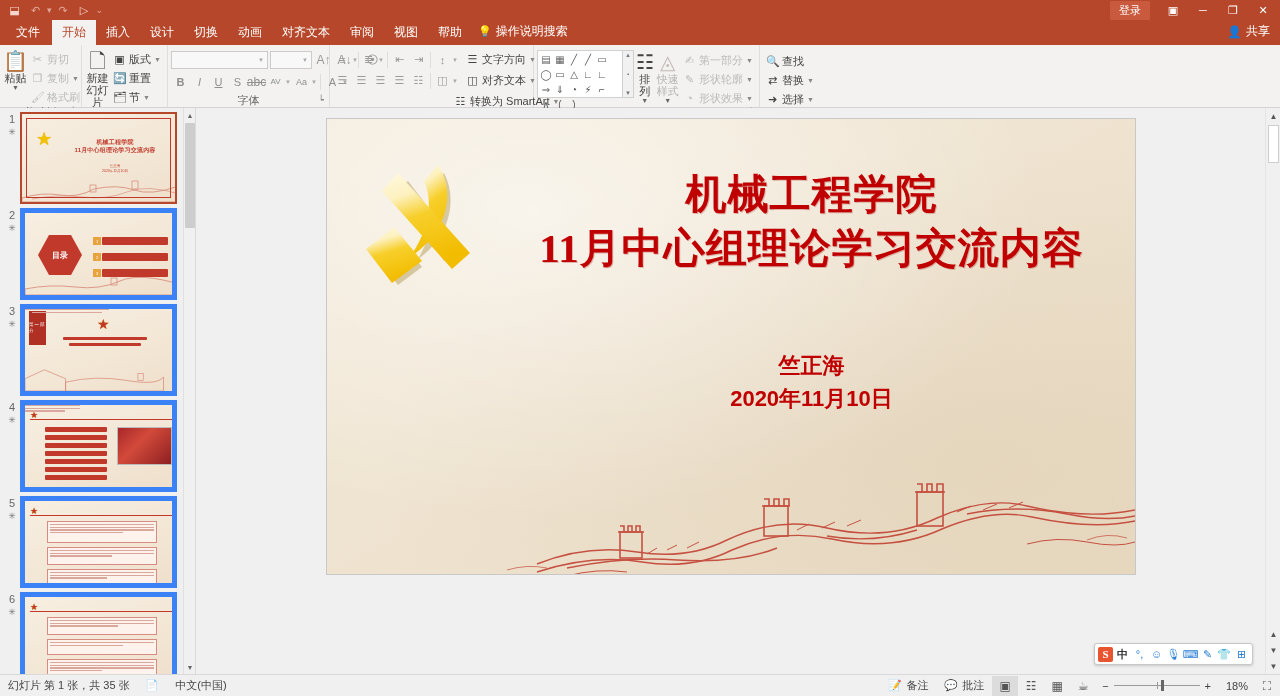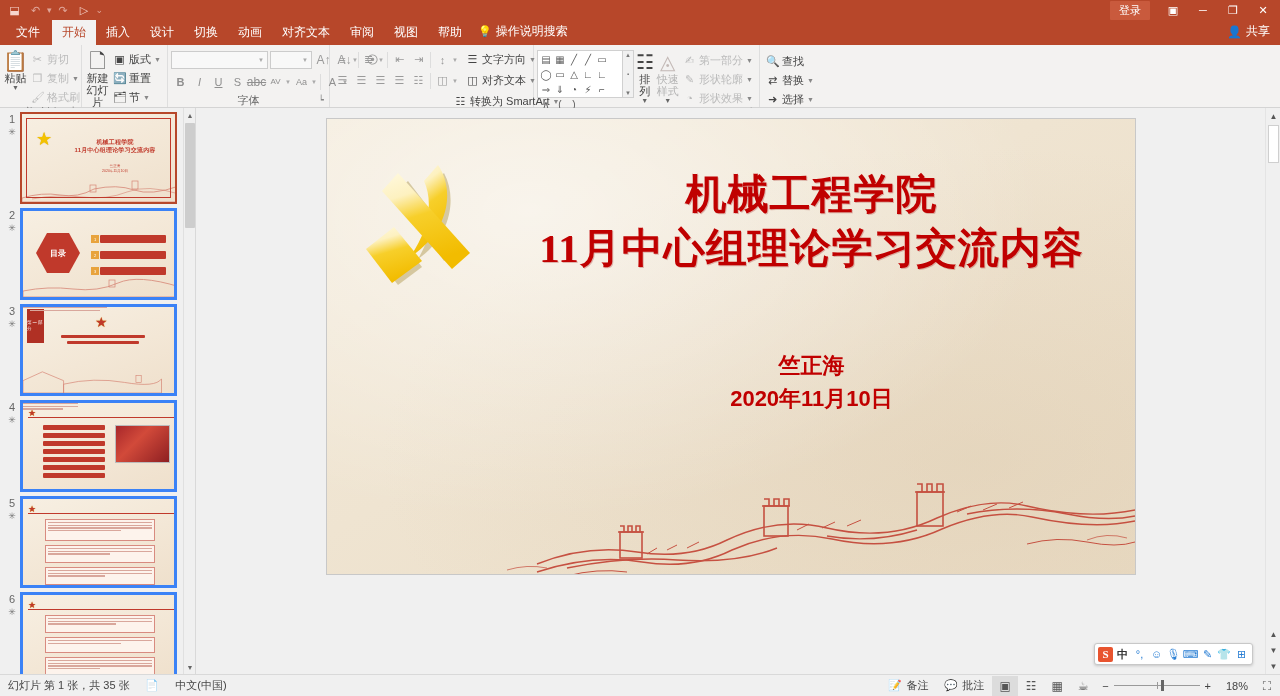--- a/index.html
+++ b/index.html
@@ -152,21 +152,21 @@
     border-right: 1px solid #d9d9d9; overflow: hidden;
   }
   .thumb-row { display: flex; padding: 4px 0 0 4px; }
   .thumb-num {
     width: 16px; font-size: 11px; color: #666; text-align: center;
     line-height: 13px; padding-top: 1px;
   }
   .thumb-star { font-size: 9px; color: #777; }
   .thumb {
     width: 157px; height: 92px; background: #f5ecdf; position: relative;
-    border: 3px solid #3b82f6; overflow: hidden; cursor: pointer;
+    border: 5px solid #3b82f6; overflow: hidden; cursor: pointer;
   }
   .thumb.sel { border: 2px solid #b7472a; }
 
   
   .t-bg {
     position: absolute; inset: 0;
     background: linear-gradient(160deg,#f7efe2 0%,#f3e7d6 55%,#efe0cc 100%);
   }
   .t-frame { position: absolute; inset: 4px; border: 1.5px solid #c0392b; }
   .t-emblem {

